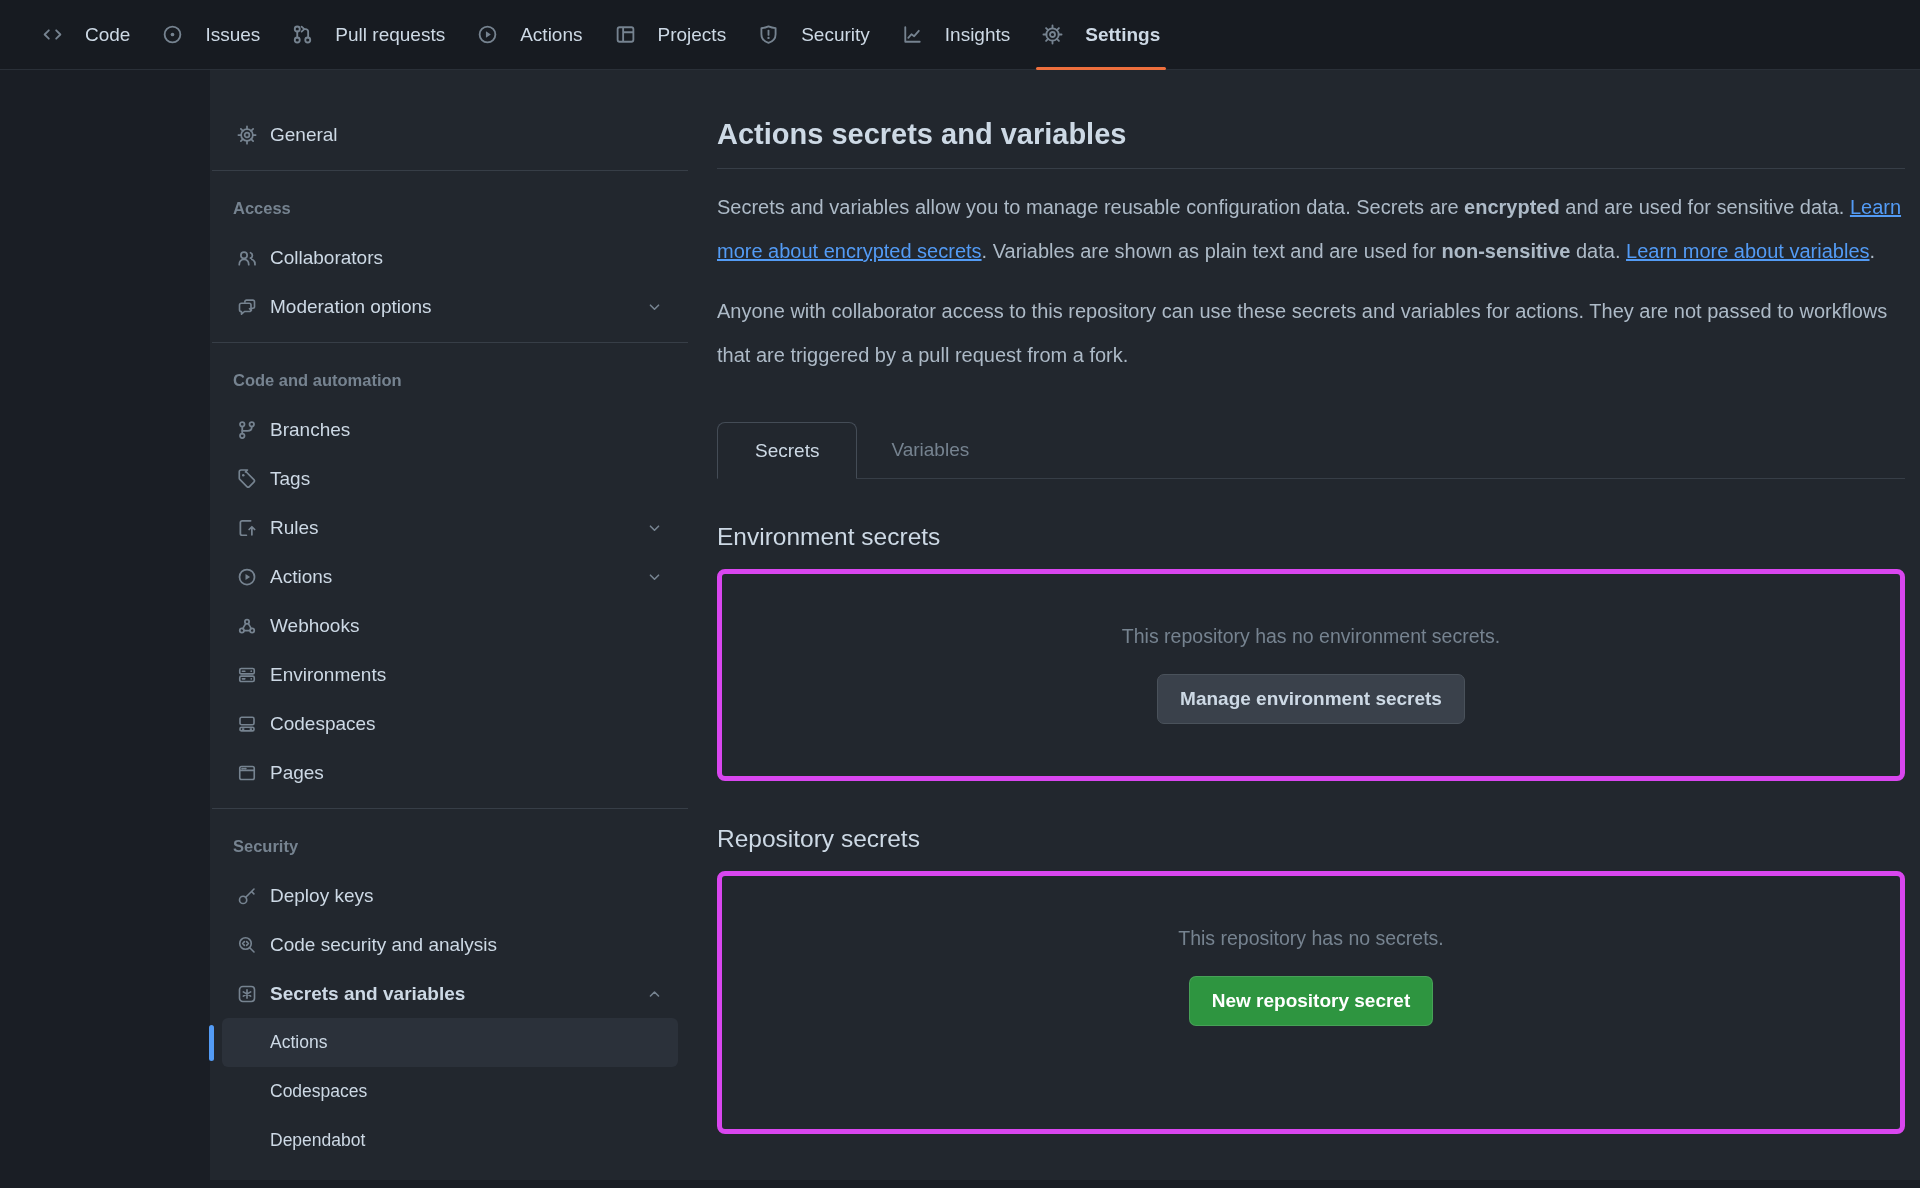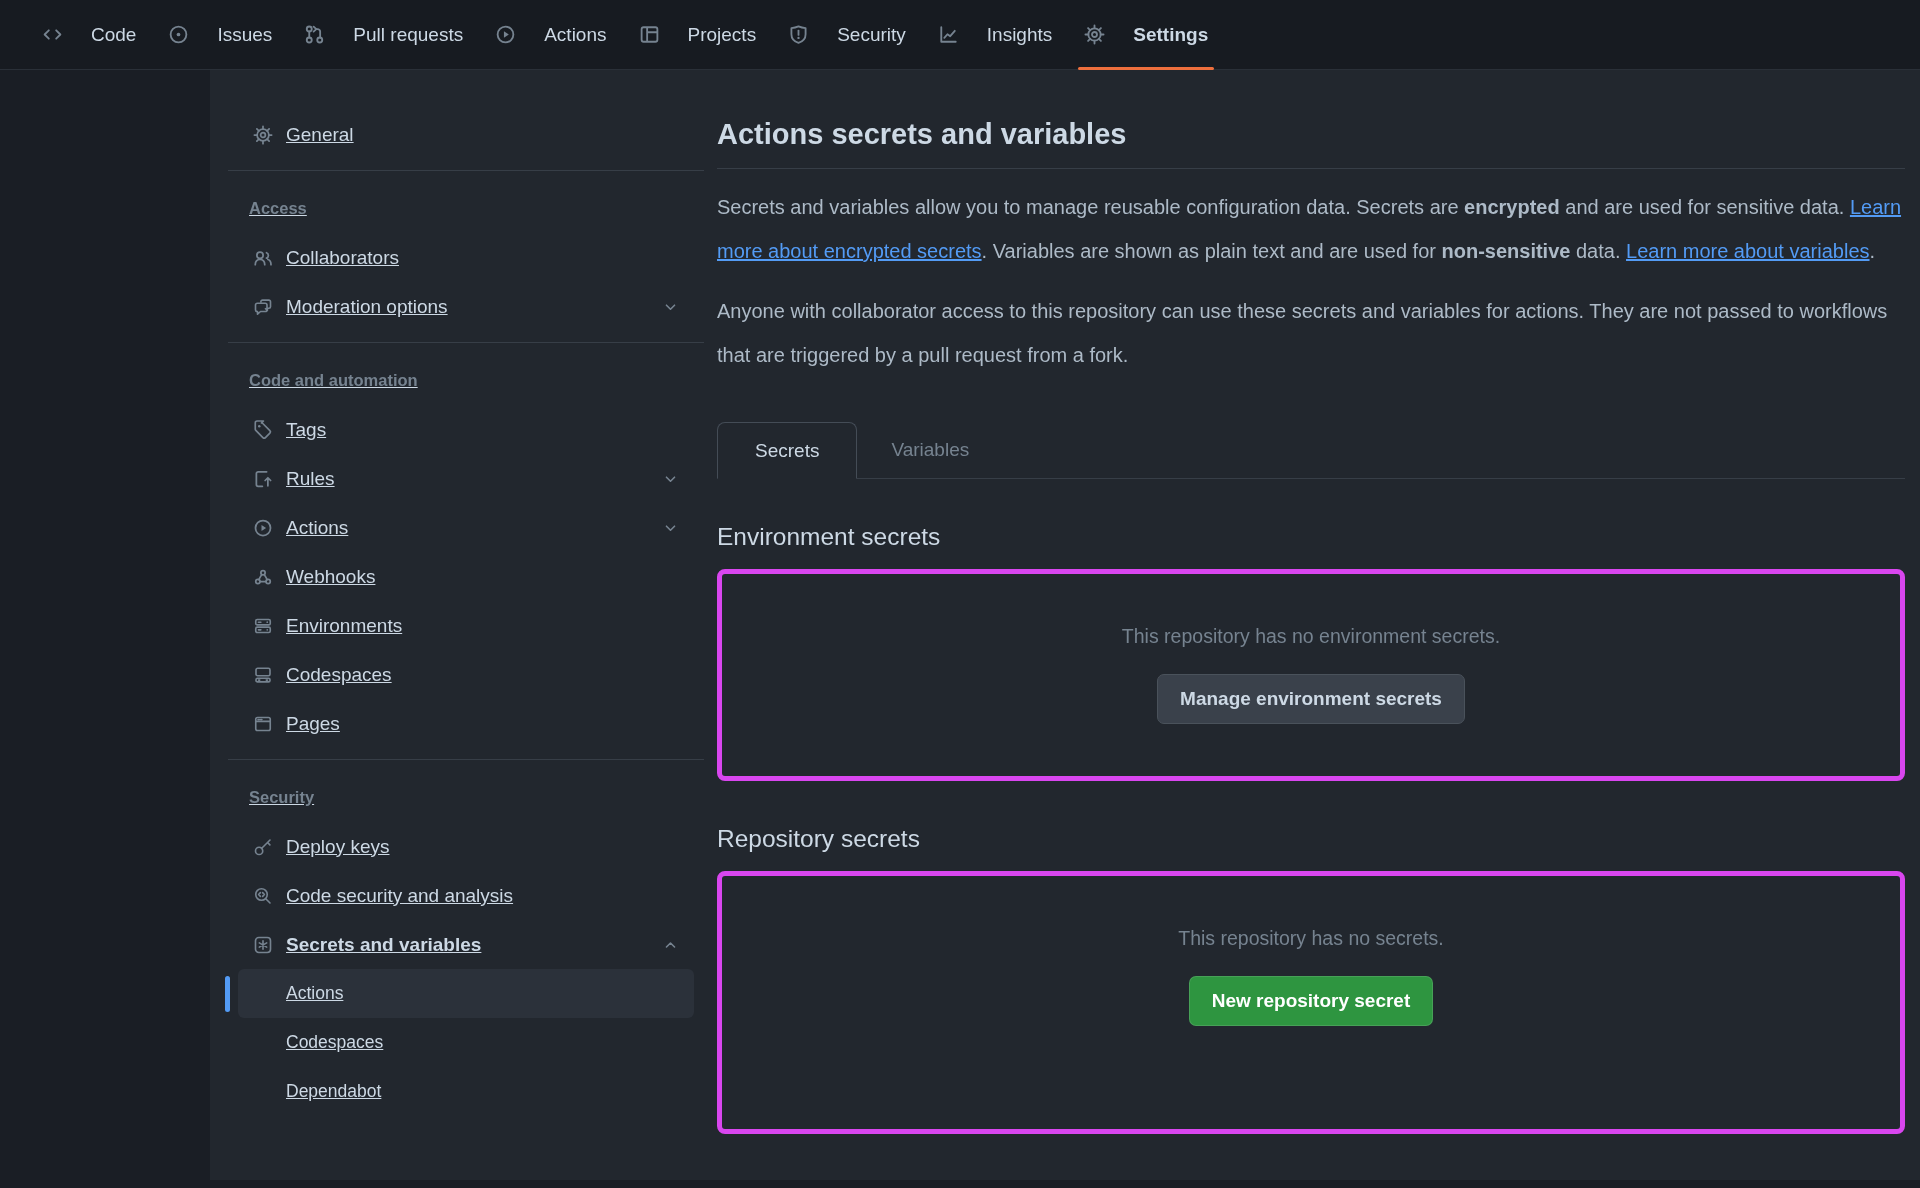--- a/index.html
+++ b/index.html
@@ -4,34 +4,34 @@
 <style>
   * { margin:0; padding:0; box-sizing:border-box; }
   html,body { width:1920px; height:1188px; overflow:hidden;
     background:#1a1e25; font-family:"Liberation Sans","DejaVu Sans",sans-serif; }
   .stage { position:relative; width:1920px; height:1188px; }
 
   
   .topnav { position:absolute; left:0; top:0; width:1920px; height:70px;
     background:#171b21; border-bottom:1px solid #2a3038;
     display:flex; align-items:stretch; padding-left:26px; }
-  .nav-item { position:relative; display:flex; align-items:center; gap:28px;
+  .nav-item { position:relative; display:flex; align-items:center; gap:22px;
     padding:0 16px; font-size:19px; color:#cdd9e5; cursor:pointer; }
   .nav-item .ico { display:flex; color:#768390; }
   .nav-item .ico svg { width:21px; height:21px; }
   .nav-item.active { font-weight:700; }
   .nav-item.active::after { content:""; position:absolute; left:10px; right:10px;
     bottom:-1px; height:3px; border-radius:3px; background:#ee6f3d; }
 
   
   .surface { position:absolute; left:210px; top:70px; width:1710px; height:1110px;
     background:#22272e; }
 
   
-  .sidebar { position:absolute; left:16px; top:40px; width:480px; color:#cdd9e5;text-decoration:underline; }
+  .sidebar { position:absolute; left:0; top:40px; width:480px; color:#cdd9e5; }
   .sb-item { position:relative; display:flex; align-items:center; height:49px;
     padding-left:27px; gap:13px; font-size:19px; border-radius:6px; cursor:pointer; }
   .sb-item .ico { display:flex; color:#768390; }
   .sb-item .ico svg { width:20px; height:20px; }
   .sb-chevron { position:absolute; right:27px; top:50%; transform:translateY(-50%);
     display:flex; color:#768390; }
   .sb-chevron svg { width:17px; height:17px; }
   .sb-divider { border:0; border-top:1px solid #373e47; margin:11px 2px 0 2px; }
   .sb-title { margin:28px 0 15px 23px; font-size:16.5px; font-weight:700; color:#768390; }
   .sb-bold { font-weight:700; }
@@ -196,20 +196,32 @@
               <path d="M4.2 6.3 8 10.1l3.8-3.8"></path>
             </svg>
           </span>
       </div>
 
       <hr class="sb-divider">
       <div class="sb-title">Code and automation</div>
 
       <div class="sb-item">
         <span class="ico">
+            <svg viewBox="0 0 16 16" fill="none" stroke="currentColor" stroke-width="1.4" stroke-linecap="round">
+              <circle cx="4.2" cy="3.4" r="1.8"></circle>
+              <circle cx="4.2" cy="12.6" r="1.8"></circle>
+              <circle cx="11.8" cy="3.4" r="1.8"></circle>
+              <path d="M4.2 5.2v5.6"></path>
+              <path d="M11.8 5.2v.6c0 1.9-1.6 2.9-3.4 2.9H4.2"></path>
+            </svg>
+          </span>
+        <span>Branches</span>
+      </div>
+      <div class="sb-item">
+        <span class="ico">
             <svg viewBox="0 0 16 16" fill="none" stroke="currentColor" stroke-width="1.4" stroke-linejoin="round">
               <path d="M8.7 1.9H3.4A1.5 1.5 0 0 0 1.9 3.4v5.3c0 .4.16.78.44 1.06l5.9 5.9a1.5 1.5 0 0 0 2.12 0l3.7-3.7a1.5 1.5 0 0 0 0-2.12l-5.9-5.9a1.5 1.5 0 0 0-1.06-.44Z" transform="translate(0,-1) scale(0.96)"></path>
               <circle cx="5" cy="4.9" r="1" fill="currentColor" stroke="none"></circle>
             </svg>
           </span>
         <span>Tags</span>
       </div>
       <div class="sb-item">
         <span class="ico">
             <svg viewBox="0 0 16 16" fill="none" stroke="currentColor" stroke-width="1.4" stroke-linecap="round" stroke-linejoin="round">

